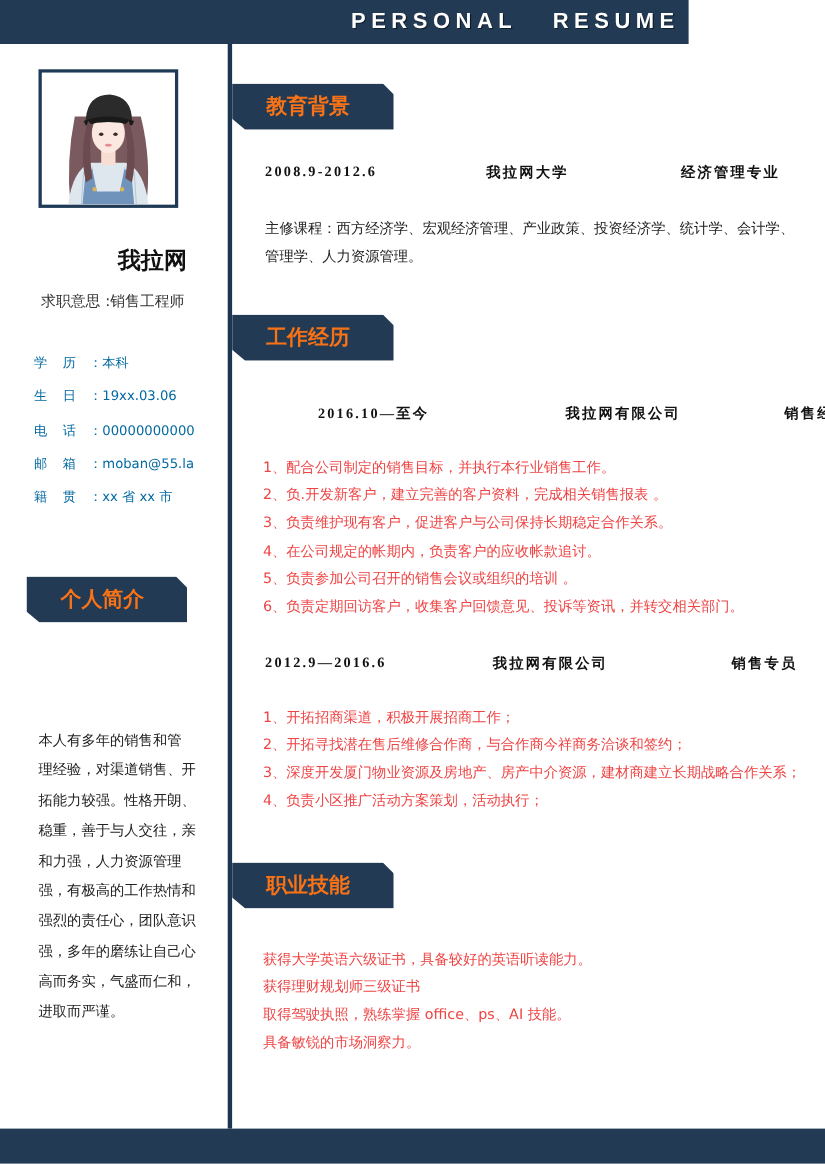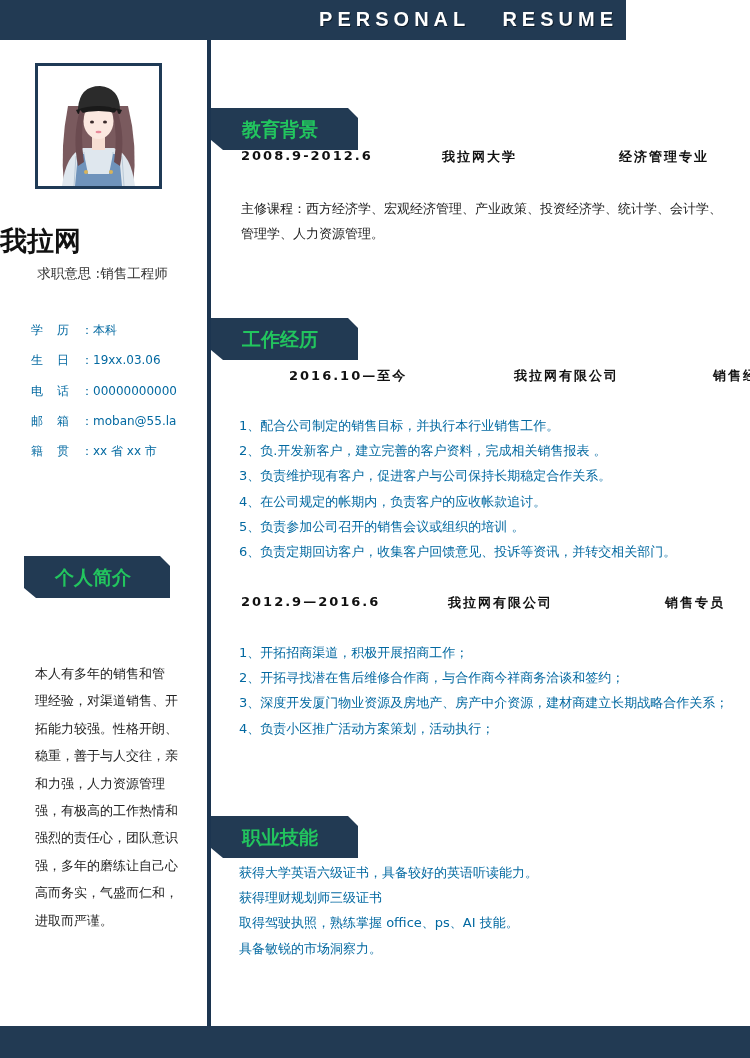--- a/index.html
+++ b/index.html
@@ -8,38 +8,38 @@
 
   .top-bar { position: absolute; left: 0; top: 0; width: 626px; height: 40px; background: #223a53; }
   .top-bar .title { position: absolute; right: 8px; top: 8px; color: #ffffff; font-family: "Liberation Sans", sans-serif; font-weight: bold; font-size: 20px; letter-spacing: 5px; word-spacing: 22px; text-shadow: 1px 1px 0 #0f1d2b; }
 
   .bottom-bar { position: absolute; left: 0; top: 1026px; width: 750px; height: 32px; background: #223a53; }
 
   .divider { position: absolute; left: 207px; top: 40px; width: 4px; height: 986px; background: #1c3550; }
 
   
   .photo-frame { position: absolute; left: 35px; top: 63px; width: 127px; height: 126px; border: 3px solid #1f3a56; background: #fff; overflow: hidden; }
-  .name { position: absolute; left: 0; width: 170px; top: 223px; text-align: left; font-size: 27px; font-weight: bold; color: #111; }
+  .name { position: absolute; left: 0; width: 170px; top: 223px; text-align: right; font-size: 21px; font-weight: bold; color: #111; }
   .intent { position: absolute; left: 0; width: 205px; top: 265px; text-align: center; font-size: 13.5px; color: #333; }
   .info-list { position: absolute; left: 31px; top: 322px; }
   .info-row { height: 30.3px; font-size: 12px; color: #0369a1; white-space: nowrap; }
   .info-label { display: inline-block; width: 50px; letter-spacing: 14px; }
 
-  .banner { position: absolute; height: 42px; background: #223a53; color: #22c55e; font-weight: bold; font-size: 19px; line-height: 42px;
-    clip-path: polygon(0 0, calc(100% - 10px) 0, 100% 10px, 100% 100%, 12px 100%, 0 calc(100% - 10px)); margin-top: 32px; }
+  .banner { position: absolute; height: 42px; background: #223a53; color: #f97316; font-weight: bold; font-size: 19px; line-height: 42px;
+    clip-path: polygon(0 0, calc(100% - 10px) 0, 100% 10px, 100% 100%, 12px 100%, 0 calc(100% - 10px)); }
   .banner.left { left: 24px; top: 524px; width: 146px; padding-left: 31px; }
   .banner.right { left: 211px; width: 147px; padding-left: 31px; }
 
   .summary { position: absolute; left: 35px; top: 660px; width: 148px; font-size: 13px; line-height: 27.4px; color: #222; }
 
   
-  .row3 { position: absolute; left: 241px; width: 484px; height: 20px; font-size: 13px; font-weight: bold; color: #111; letter-spacing: 2px; }
+  .row3 { position: absolute; left: 241px; width: 484px; height: 20px; font-size: 13px; font-weight: bold; color: #111; letter-spacing: 2px; font-family: Liberation Serif, serif; }
   .row3 span { position: absolute; top: 0; white-space: nowrap; }
   .para { position: absolute; left: 241px; width: 490px; font-size: 13px; color: #222; line-height: 25px; }
-  .list { position: absolute; left: 239px; font-size: 13px; color: #0369a1; }
+  .list { position: absolute; left: 239px; font-size: 13px; color: #ef4444; }
   .list .li { height: 25.2px; line-height: 25.2px; white-space: nowrap; }
 </style>
 </head>
 <body>
 
 <div class="top-bar">
   <div class="title">PERSONAL  RESUME</div>
 </div>
 
 <div class="divider"></div>

